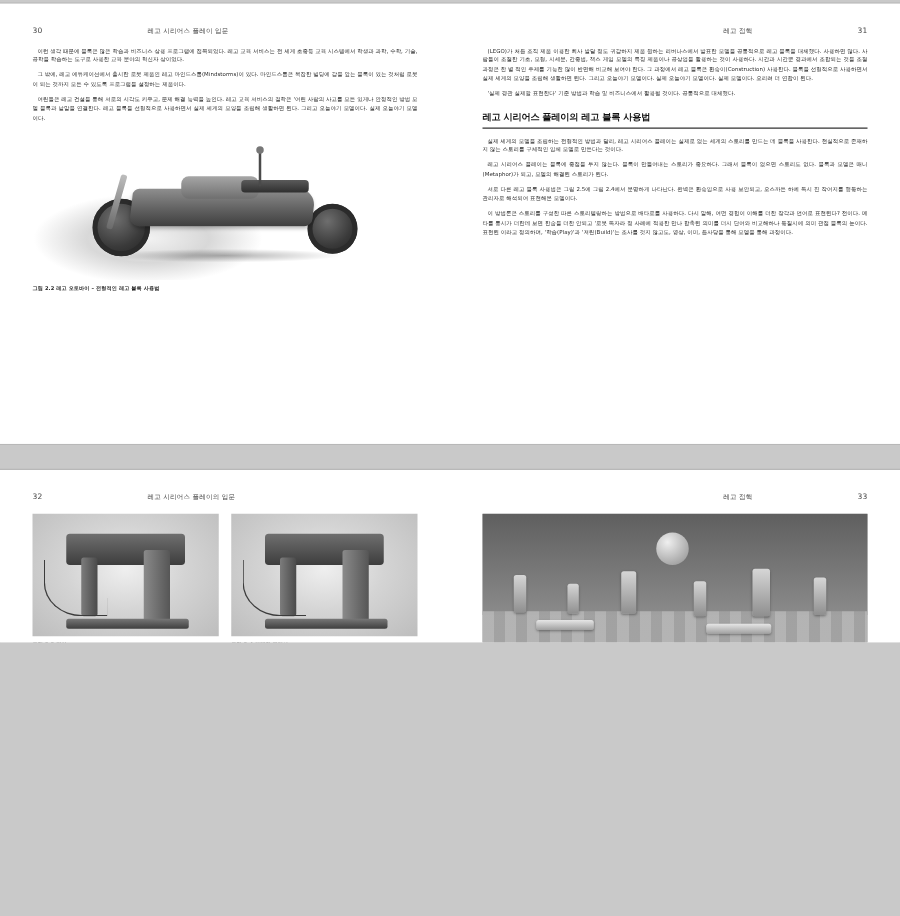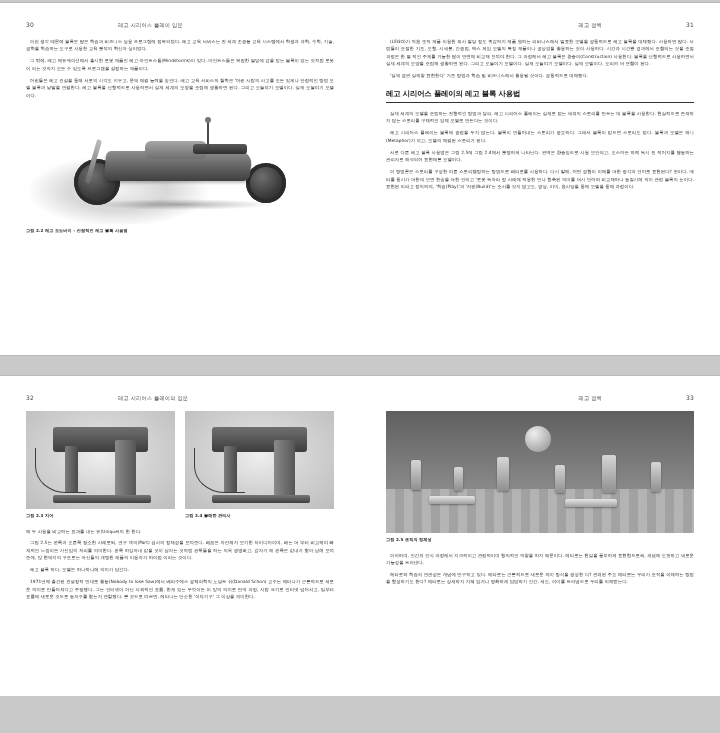--- a/index.html
+++ b/index.html
@@ -4,21 +4,21 @@
 <style>
   * { box-sizing: border-box; }
   html, body {
     margin: 0;
     padding: 0;
     background: #c9c9c9;
     font-family: "DejaVu Sans", "Liberation Sans", sans-serif;
   }
   .page-stack {
     width: 720px;
-    height: 696px;
+    height: 514px;
     position: relative;
     background: #c9c9c9;
     overflow: hidden;
   }
   .spread {
     position: absolute;
     left: 0;
     width: 720px;
     background: #ffffff;
     display: flex;

